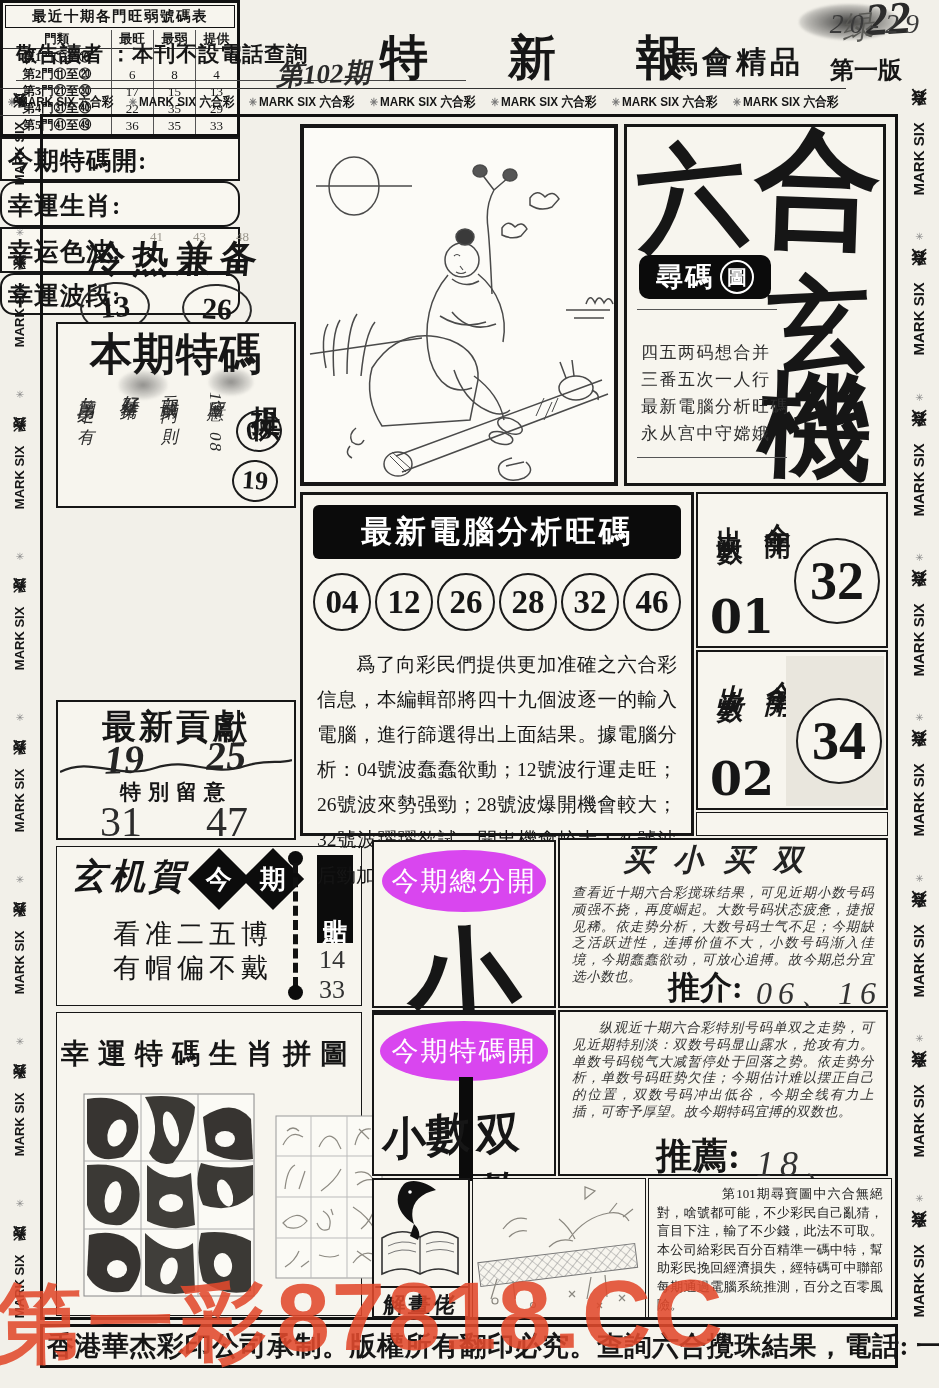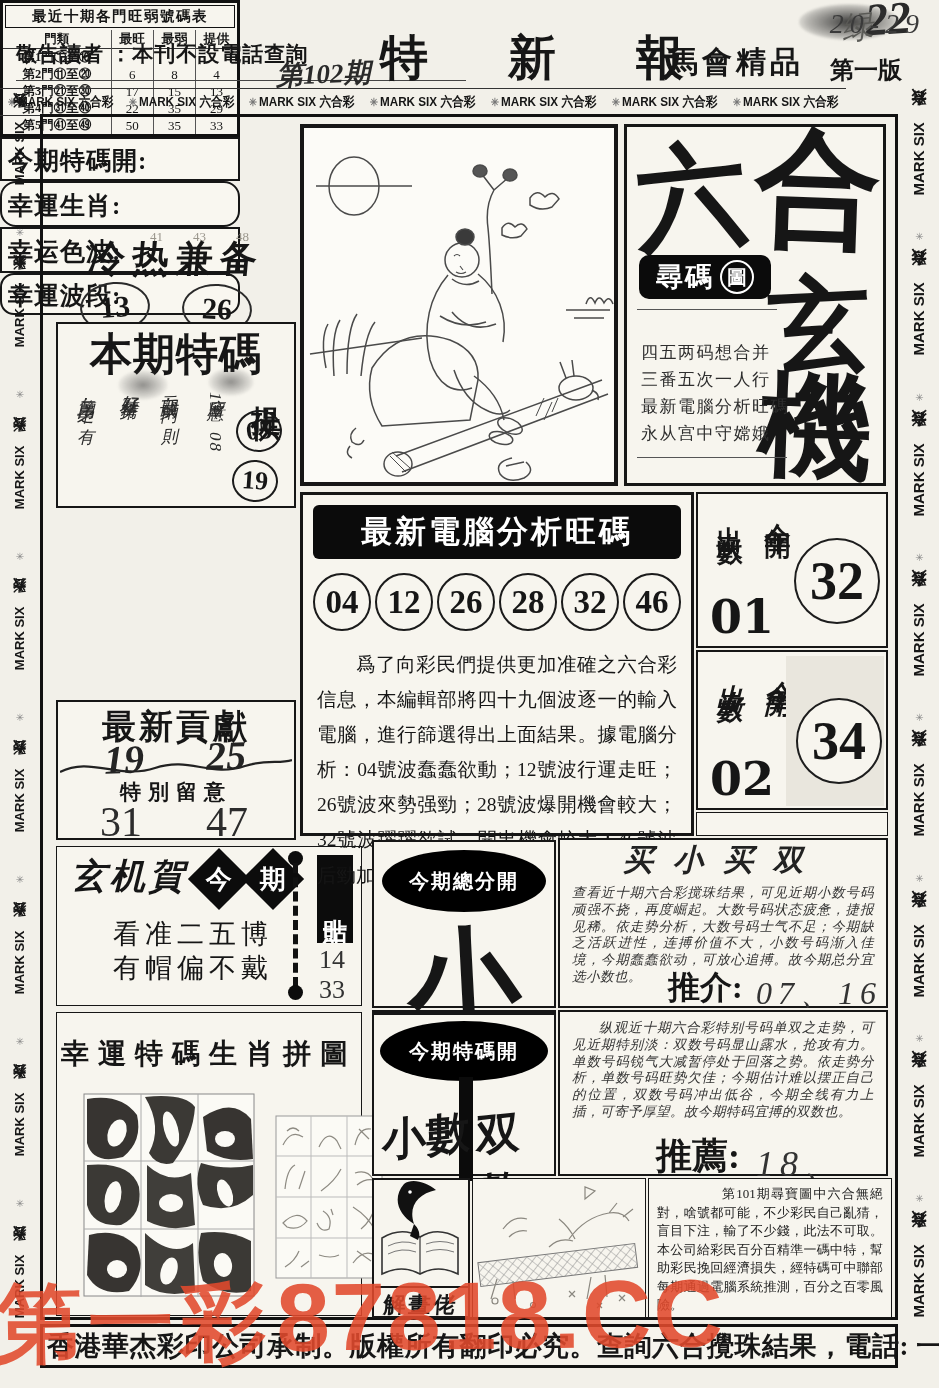--- a/index.html
+++ b/index.html
@@ -78,22 +78,22 @@
   .badge .b-txt{color:#fff;font-size:27px;font-weight:900;letter-spacing:2px;}
   .badge .b-circ{width:30px;height:30px;border:2px solid #fff;border-radius:50%;color:#fff;font-size:20px;
                  font-weight:bold;display:flex;align-items:center;justify-content:center;}
   .poem{font-size:17px;color:#2e2e2e;line-height:27px;letter-spacing:1.5px;white-space:nowrap;}
   
   .cnt-lab{font-size:26px;font-weight:900;letter-spacing:6px;}
   .cnt-num{font-size:46px;font-weight:bold;font-family:"DejaVu Serif",serif;}
   .cnt-circle{border:2.5px solid #1d1d1d;border-radius:50%;display:flex;align-items:center;justify-content:center;
               font-size:54px;font-weight:bold;}
   
-  .ellipse{background:#000000;border-radius:50%;color:#fff;display:flex;align-items:center;
-           justify-content:center;font-size:20px;font-weight:bold;letter-spacing:2px;}
+  .ellipse{background:#d946ef;border-radius:50%;color:#fff;display:flex;align-items:center;
+           justify-content:center;font-size:27px;font-weight:normal;letter-spacing:2px;}
   .bigchar{font-size:112px;font-weight:700;}
   .half-lab{font-size:44px;font-weight:900;transform:rotate(-6deg) skewX(-6deg);}
   
   .hw-title{font-size:30px;font-weight:700;letter-spacing:20px;text-align:center;font-style:italic;color:#222;}
   .hw-para{font-size:13.5px;line-height:16.8px;color:#333;letter-spacing:.5px;text-align:justify;
            font-style:italic;}
   .rec-lab{font-size:32px;font-weight:900;}
   .rec-val{font-size:32px;font-style:italic;color:#333;letter-spacing:6px;}
   
   .expl-lab{border-top:2px solid #161616;font-size:22px;font-weight:900;letter-spacing:3px;
@@ -197,21 +197,21 @@
             <td>13</td>
       </tr>
       <tr>
         <td>第4門㉛至㊵</td>
             <td>22</td>
         <td>35</td>
             <td>29</td>
       </tr>
       <tr>
         <td>第5門㊶至㊾</td>
-            <td>50</td>
+            <td>36</td>
         <td>35</td>
             <td>33</td>
       </tr>
     </tbody>
       </table>
   </div>
   <div class="abs ghost-row">
     <span>41</span>
     <span>43</span>
     <span>48</span>
@@ -437,21 +437,21 @@
     <div class="ellipse" style="width:168px;height:60px;margin:6px auto 0 auto;">今期特碼開</div>
     <div class="abs" style="left:85px;top:62px;width:14px;height:104px;background:#0b0b0b;"></div>
     <span class="abs half-lab" style="left:8px;top:92px;">小數</span>
     <span class="abs half-lab" style="left:102px;top:88px;">双數</span>
   </div>
 
   <div class="box" style="left:558px;top:838px;width:330px;height:170px;">
     <div class="hw-title" style="margin-top:0;">买小买双</div>
     <div class="hw-para" style="margin:4px 12px 0 12px;">查看近十期六合彩搅珠结果，可见近期小数号码顽强不挠，再度崛起。大数号码状态疲惫，捷报见稀。依走势分析，大数号码士气不足；今期缺乏活跃进性，连搏价值不大，小数号码渐入佳境，今期蠢蠢欲动，可放心追搏。故今期总分宜选小数也。</div>
     <span class="abs rec-lab" style="left:108px;top:126px;">推介:</span>
-    <span class="abs rec-val hand" style="left:196px;top:132px;">07、16</span>
+    <span class="abs rec-val hand" style="left:196px;top:132px;">06、16</span>
   </div>
   <div class="box" style="left:558px;top:1010px;width:330px;height:166px;">
     <div class="hw-para" style="margin:8px 12px 0 12px;text-indent:2em;">纵观近十期六合彩特别号码单双之走势，可见近期特别淡：双数号码显山露水，抢攻有力。单数号码锐气大减暂停处于回落之势。依走势分析，单数号码旺势欠佳；今期估计难以摆正自己的位置，双数号码冲出低谷，今期全线有力上插，可寄予厚望。故今期特码宜搏的双数也。</div>
     <span class="abs rec-lab" style="left:96px;top:120px;font-size:36px;">推薦:</span>
     <span class="abs rec-val hand" style="left:196px;top:128px;font-size:36px;">18、22</span>
   </div>
 
   <div class="box" style="left:372px;top:1178px;width:98px;height:140px;">
     <svg width="94" height="102" viewBox="0 0 94 102">
       <path d="M8,58 q20,-12 38,-1 q18,-11 38,1 l0,36 q-20,-10 -38,0 q-18,-10 -38,0 z" fill="none" stroke="#333" stroke-width="1.6"></path>

